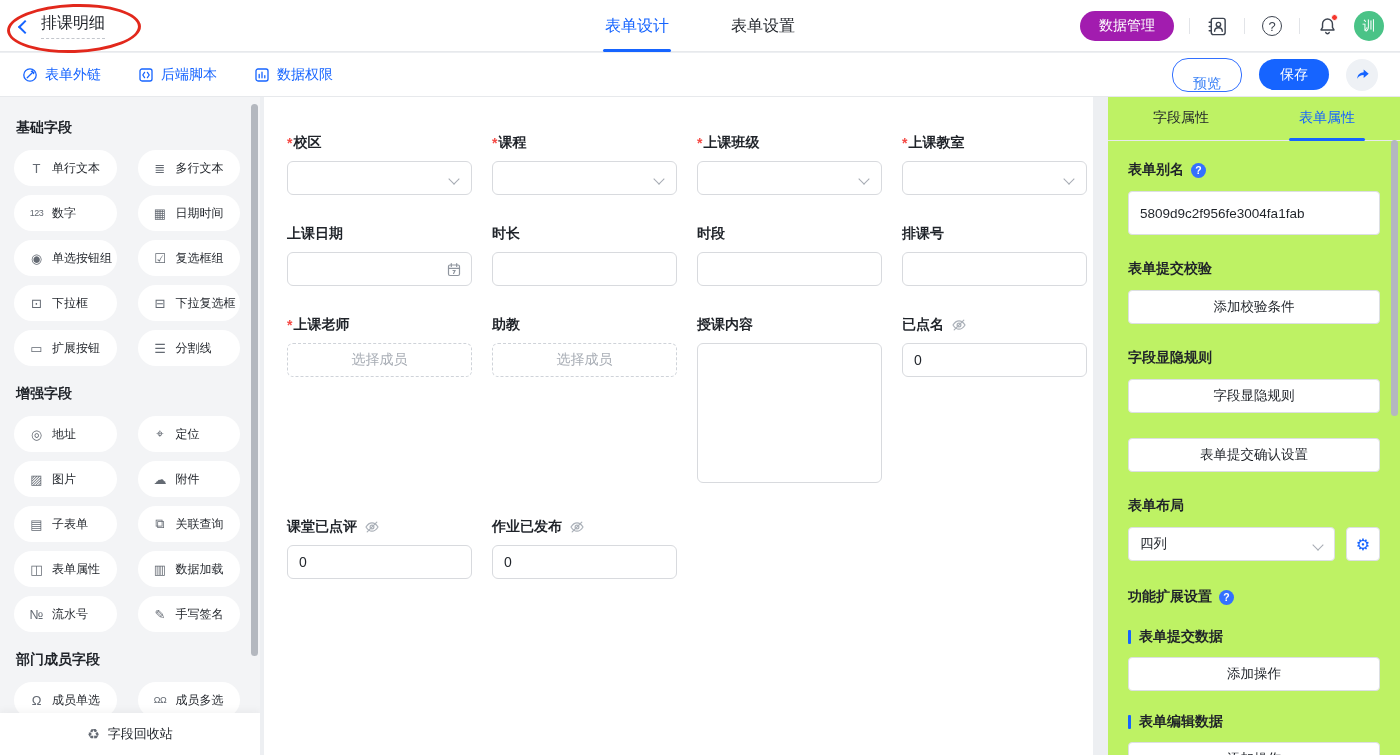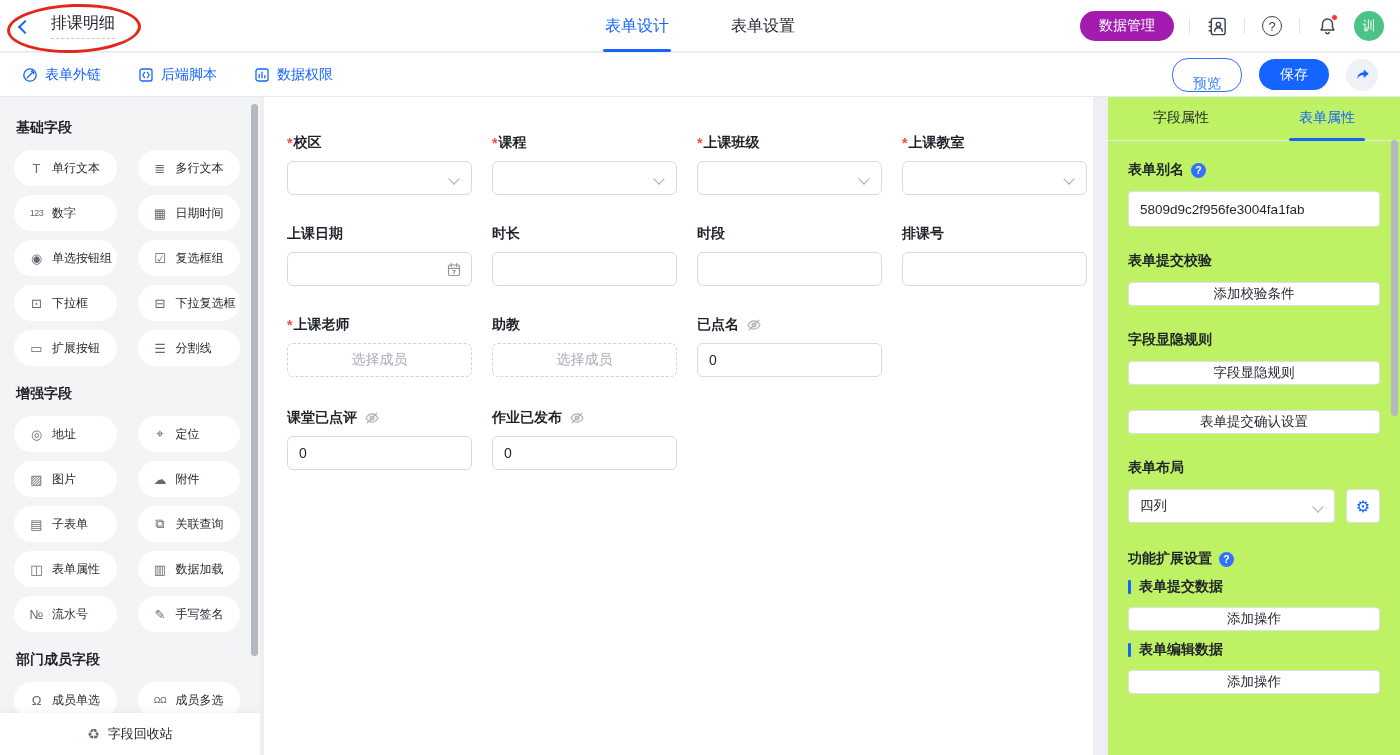--- a/index.html
+++ b/index.html
@@ -4,21 +4,21 @@
 <style>
   * { margin:0; padding:0; box-sizing:border-box; }
   html,body { width:1400px; height:755px; overflow:hidden; }
   body {
     font-family:"Liberation Sans","DejaVu Sans",sans-serif;
     background:#edeff2; color:#1f2329; position:relative; font-size:14px;
   }
   
   .topbar { position:absolute; top:0; left:0; right:0; height:52px; background:#fff;
     border-bottom:1px solid #e7e9ec; z-index:6; }
-  .back-group { position:absolute; left:20px; top:0; height:52px; display:flex; align-items:center; gap:21px; }
+  .back-group { position:absolute; left:20px; top:0; height:52px; display:flex; align-items:center; gap:11px; }
   .back-chev { width:10px; height:10px; border-left:2px solid #1664ff; border-bottom:2px solid #1664ff;
     transform:rotate(45deg); margin-top:1px; cursor:pointer; }
   .back-title { font-size:16px; color:#1f2329; border-bottom:1px dashed #c3c7cd; padding-bottom:4px; cursor:text; }
   .annotation-ellipse { position:absolute; left:7px; top:4px; width:134px; height:49px;
     border:3px solid #e2281c; border-radius:50%; transform:rotate(-2deg); z-index:12; pointer-events:none; }
   .center-tabs { position:absolute; left:0; right:0; top:0; height:52px; display:flex;
     justify-content:center; gap:62px; }
   .c-tab { height:52px; display:flex; align-items:center; font-size:16px; position:relative; cursor:pointer; }
   .c-tab.active { color:#1664ff; }
   .c-tab.active::after { content:""; position:absolute; left:-2px; right:-2px; bottom:0; height:3px;
@@ -85,31 +85,31 @@
   .p-tab { flex:1; display:flex; align-items:center; justify-content:center; font-size:14px;
     position:relative; cursor:pointer; }
   .p-tab.active { color:#1664ff; }
   .p-tab.active::after { content:""; position:absolute; bottom:-1px; left:50%; transform:translateX(-50%);
     width:76px; height:3px; background:#1664ff; border-radius:2px; }
   .p-body { padding:20px 20px 0; }
   .p-h { font-size:14px; font-weight:600; display:flex; align-items:center; gap:7px; margin-bottom:12px; }
   .p-sec { margin-top:25px; }
   .q-ico { width:15px; height:15px; border-radius:50%; background:#3370ff; color:#fff; font-size:10.5px;
     display:flex; align-items:center; justify-content:center; cursor:pointer; flex:none; }
-  .p-input { width:100%; height:36px; border:1px solid #dcdfe3; border-radius:4px; background:#fff;
+  .p-input { width:100%; height:44px; border:1px solid #dcdfe3; border-radius:4px; background:#fff;
     padding:0 11px; font-size:13.5px; color:#1f2329; outline:none; font-family:inherit; }
-  .p-btn { width:100%; height:24px; border:1px solid #dcdfe3; border-radius:4px; background:#fff;
+  .p-btn { width:100%; height:34px; border:1px solid #dcdfe3; border-radius:4px; background:#fff;
     font-size:13.5px; color:#1f2329; cursor:pointer; font-family:inherit; }
   .layout-row { display:flex; gap:11px; }
   .p-select { flex:1; height:34px; border:1px solid #dcdfe3; border-radius:4px; background:#fff;
     position:relative; display:flex; align-items:center; padding:0 11px; font-size:13.5px; cursor:pointer; }
   .gear-btn { width:34px; height:34px; border:1px solid #dcdfe3; border-radius:4px; background:#fff;
     color:#1664ff; font-size:16px; cursor:pointer; display:flex; align-items:center; justify-content:center;
     font-family:"DejaVu Sans",sans-serif; }
-  .p-sub { font-size:14px; font-weight:600; display:flex; align-items:center; gap:8px; margin:10px 0 11px; }
+  .p-sub { font-size:14px; font-weight:600; display:flex; align-items:center; gap:8px; margin:22px 0 11px; }
   .p-sub::before { content:""; width:3px; height:14px; background:#1664ff; border-radius:1px; }
   .p-thumb { position:absolute; right:2px; top:44px; width:7px; height:276px; background:#b4b8bf; border-radius:4px; }
   svg { display:block; }
 </style>
 </head>
 <body>
 
 <div class="topbar">
   <div class="back-group">
     <span class="back-chev"></span>
@@ -385,20 +385,26 @@
     <div>
       <div class="f-label">
           <span>助教</span>
         </div>
       <div class="f-member">
           <span>选择成员</span>
         </div>
     </div>
     <div>
       <div class="f-label">
+          <span>授课内容</span>
+        </div>
+      <textarea class="f-textarea" style=""></textarea>
+    </div>
+    <div>
+      <div class="f-label">
           <span>已点名</span>
         <span class="eye-off">
           <svg width="16" height="16" viewBox="0 0 16 16" fill="none" stroke="#aab0b8" stroke-width="1.2" stroke-linecap="round">
             <path d="M2 8 c1.8-2.9 3.8-4.2 6-4.2 s4.2 1.3 6 4.2 c-1.8 2.9-3.8 4.2-6 4.2 S3.8 10.9 2 8 Z"></path>
               <circle cx="8" cy="8" r="1.9"></circle>
               <path d="M3.2 12.8 L12.8 3.2"></path>
           </svg>
         </span>
       </div>
       <input class="f-input" value="0" style="">

